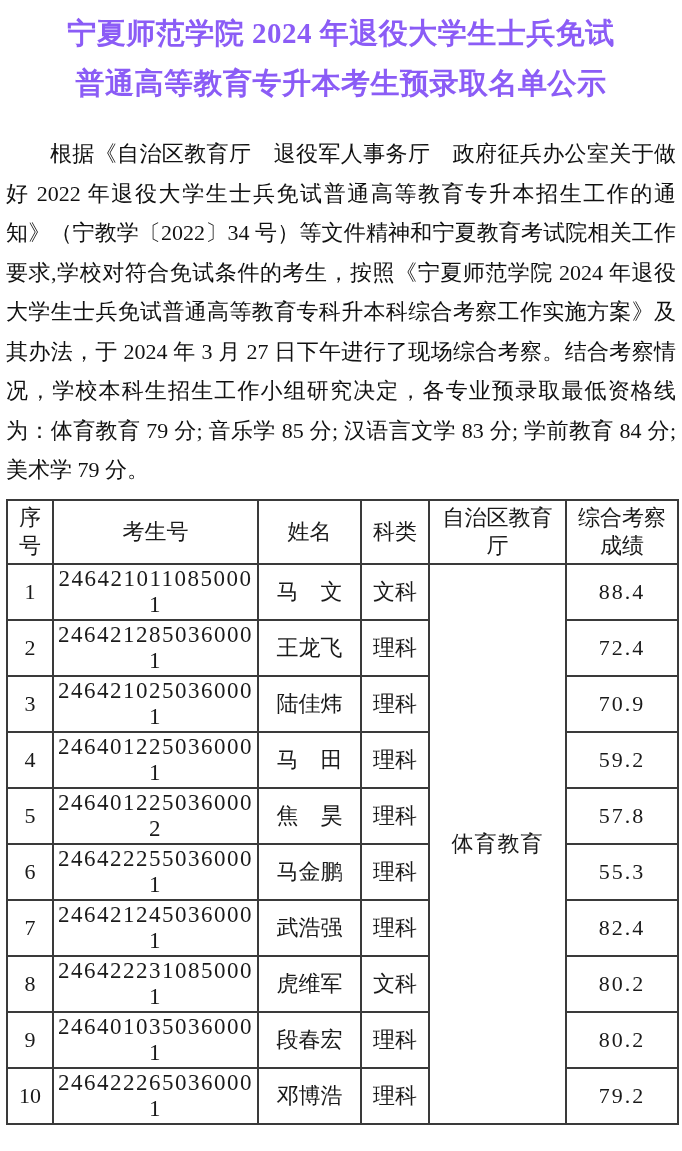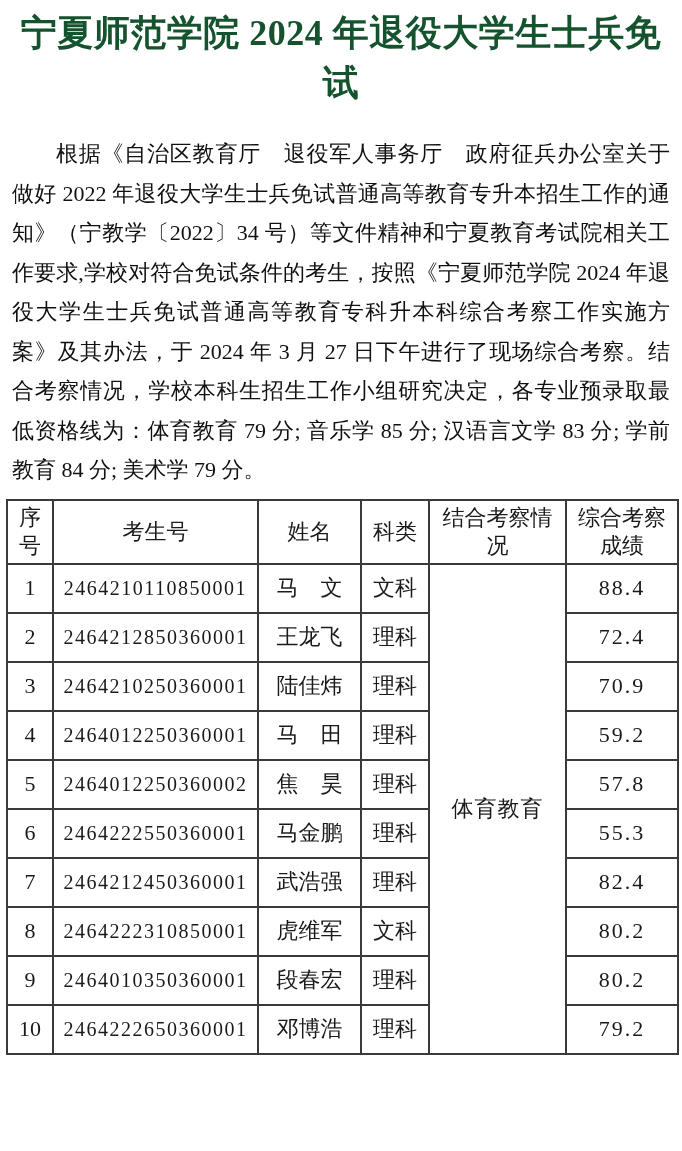--- a/index.html
+++ b/index.html
@@ -14,37 +14,37 @@
     font-family: "Liberation Serif", "DejaVu Serif", serif;
     color: #111111;
   }
   .page {
     box-sizing: border-box;
     width: 682px;
     height: 1151px;
     padding: 8px 6px 0 6px;
   }
   .doc-title {
-    font-size: 36px;
+    font-size: 29px;
     font-weight: bold;
     line-height: 50px;
     text-align: center;
     letter-spacing: 0.5px;
-    color: #14532d;
+    color: #8b5cf6;
   }
   .body-text {
     margin-top: 26px;
     font-size: 22px;
     line-height: 39.5px;
     text-align: justify;
     text-justify: inter-ideograph;
   }
   .para {
     text-indent: 2em;
-    margin: 6px;
+    margin: 0;
   }
   .para + .para {
     margin-top: 0;
   }
   table.roster {
     margin-top: 9px;
     border-collapse: collapse;
     table-layout: fixed;
     width: 671px;
     font-size: 22px;
@@ -63,38 +63,39 @@
   table.roster thead th {
     height: 64px;
     font-weight: normal;
     line-height: 28px;
   }
   table.roster tbody td {
     height: 49px;
   }
   td.cell-candidate-no {
     letter-spacing: 1.5px;
-    font-size: 20px;
+    font-size: 23px;
     font-family: Liberation Serif, serif;
   }
   td.cell-score {
     letter-spacing: 2px;
     border-radius: 19px;
   }
   td.cell-major {
     letter-spacing: 1px;
   }
 </style>
 </head>
 <body>
 
 <div class="page">
 
   <div class="doc-title">
     <div>宁夏师范学院 2024 年退役大学生士兵免试</div>
+    <div>普通高等教育专升本考生预录取名单公示</div>
   </div>
 
   <div class="body-text">
     <p class="para">根据《自治区教育厅　退役军人事务厅　政府征兵办公室关于做好 2022 年退役大学生士兵免试普通高等教育专升本招生工作的通知》（宁教学〔2022〕34 号）等文件精神和宁夏教育考试院相关工作要求,学校对符合免试条件的考生，按照《宁夏师范学院 2024 年退役大学生士兵免试普通高等教育专科升本科综合考察工作实施方案》及其办法，于 2024 年 3 月 27 日下午进行了现场综合考察。结合考察情况，学校本科生招生工作小组研究决定，各专业预录取最低资格线为：体育教育 79 分; 音乐学 85 分; 汉语言文学 83 分; 学前教育 84 分; 美术学 79 分。</p>
   </div>
 
   <table class="roster">
     <colgroup>
       <col style="width:46px">
       <col style="width:205px">
@@ -102,21 +103,21 @@
       <col style="width:68px">
       <col style="width:137px">
       <col style="width:112px">
     </colgroup>
     <thead>
       <tr>
         <th>序号</th>
         <th>考生号</th>
         <th>姓名</th>
         <th>科类</th>
-        <th>结合考察情况</th>
+        <th>自治区教育厅</th>
         <th>综合考察成绩</th>
       </tr>
     </thead>
     <tbody>
       <tr>
         <td class="cell-no">1</td>
         <td class="cell-candidate-no">2464210110850001</td>
         <td class="cell-name">马　文</td>
         <td class="cell-category">文科</td>
         <td class="cell-major" rowspan="10">体育教育</td>

